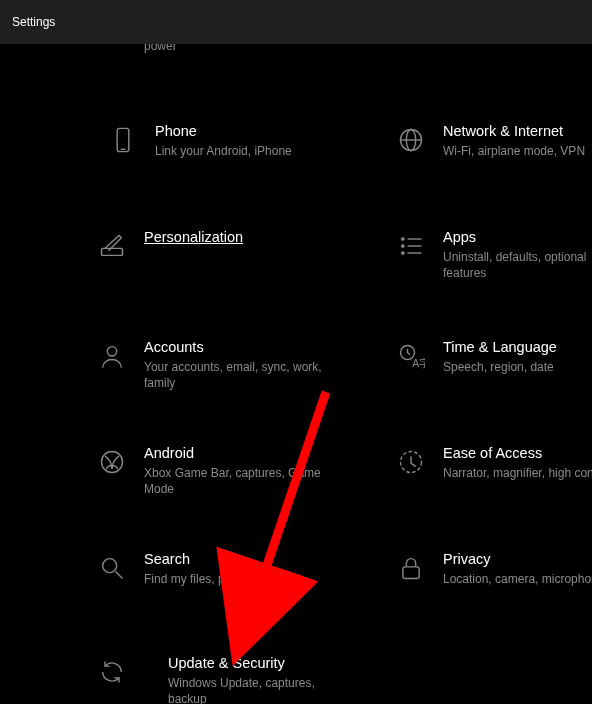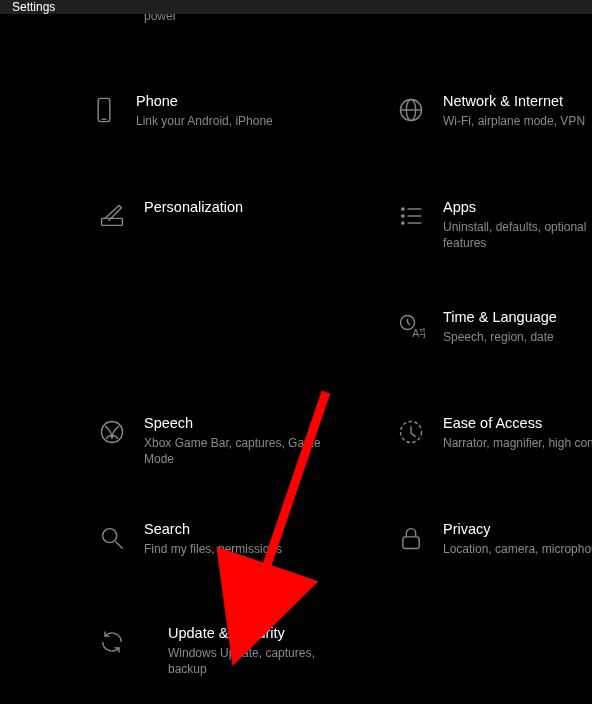--- a/index.html
+++ b/index.html
@@ -7,21 +7,21 @@
     width: 592px; height: 704px;
     background: #000;
     color: #fff;
     font-family: "Segoe UI", -apple-system, BlinkMacSystemFont, sans-serif;
     font-size: 13px;
     overflow: hidden;
     position: relative;
   }
 
   .titlebar {
-    height: 14px;
+    height: 44px;
     background: #1f1f1f;
     display: flex;
     align-items: center;
     padding: 0 12px;
     font-size: 12px;
     position: relative;
     z-index: 1;
   }
 
   .canvas {
@@ -53,23 +53,23 @@
   }
   .tile .icon svg { stroke: #888; fill: none; stroke-width: 1.2; }
 
   .tile .txt { flex: 1; min-width: 0; }
   .tile .title { font-size: 14.5px; color: #fff; line-height: 1.3; margin-bottom: 2px; }
   .tile .desc  { font-size: 12px;  color: #8a8a8a; line-height: 1.35; max-width: 180px; }
 
   
   #t-system   { left:  96px; top: -22px; }
   #t-devices  { left: 395px; top: -22px; }
-  #t-phone    { left:  88px; top:  78px; }
+  #t-phone    { left:  107px; top:  78px; }
   #t-network  { left: 395px; top:  78px; }
-  #t-personal { left:  96px; top: 184px; }
+  #t-personal { left:  96px; top: 184px; text-decoration: underline; }
   #t-apps     { left: 395px; top: 184px; }
   #t-accounts { left:  96px; top: 294px; }
   #t-time     { left: 395px; top: 294px; }
   #t-gaming   { left:  96px; top: 400px; }
   #t-ease     { left: 395px; top: 400px; }
   #t-search   { left:  96px; top: 506px; }
   #t-privacy  { left: 395px; top: 506px; }
   #t-update   { left:  96px; top: 610px; gap: 24px; }
 
   
@@ -152,20 +152,32 @@
         <circle cx="5" cy="18" r="1" fill="#888"></circle>
           <line x1="9" y1="18" x2="21" y2="18"></line>
       </svg>
     </span>
     <span class="txt">
       <div class="title">Apps</div>
       <div class="desc">Uninstall, defaults, optional features</div>
     </span>
   </div>
 
+  <div id="t-accounts" class="tile">
+    <span class="icon">
+      <svg width="28" height="28" viewBox="0 0 24 24">
+          <circle cx="12" cy="8" r="4"></circle>
+          <path d="M4 22c0-4 4-7 8-7s8 3 8 7"></path>
+        </svg>
+    </span>
+    <span class="txt">
+      <div class="title">Accounts</div>
+      <div class="desc">Your accounts, email, sync, work, family</div>
+    </span>
+  </div>
 
   <div id="t-time" class="tile">
     <span class="icon">
       <svg width="28" height="28" viewBox="0 0 24 24">
           <circle cx="9" cy="9" r="6"></circle>
           <path d="M9 6v3l2 2"></path>
           <text x="13" y="21" font-size="9" fill="#888" stroke="none">A字</text>
         </svg>
     </span>
     <span class="txt">
@@ -175,21 +187,21 @@
   </div>
 
   <div id="t-gaming" class="tile">
     <span class="icon">
       <svg width="28" height="28" viewBox="0 0 24 24">
           <circle cx="12" cy="12" r="9"></circle>
           <path d="M6 7c3 2 6 6 6 11M18 7c-3 2-6 6-6 11M7 18c2-4 8-4 10 0"></path>
         </svg>
     </span>
     <span class="txt">
-      <div class="title">Speech</div>
+      <div class="title">Android</div>
       <div class="desc">Xbox Game Bar, captures, Game Mode</div>
     </span>
   </div>
 
   <div id="t-ease" class="tile">
     <span class="icon">
       <svg width="28" height="28" viewBox="0 0 24 24">
           <circle cx="12" cy="12" r="9" stroke-dasharray="3 2"></circle>
           <path d="M12 7v6l4 3"></path>
         </svg>

